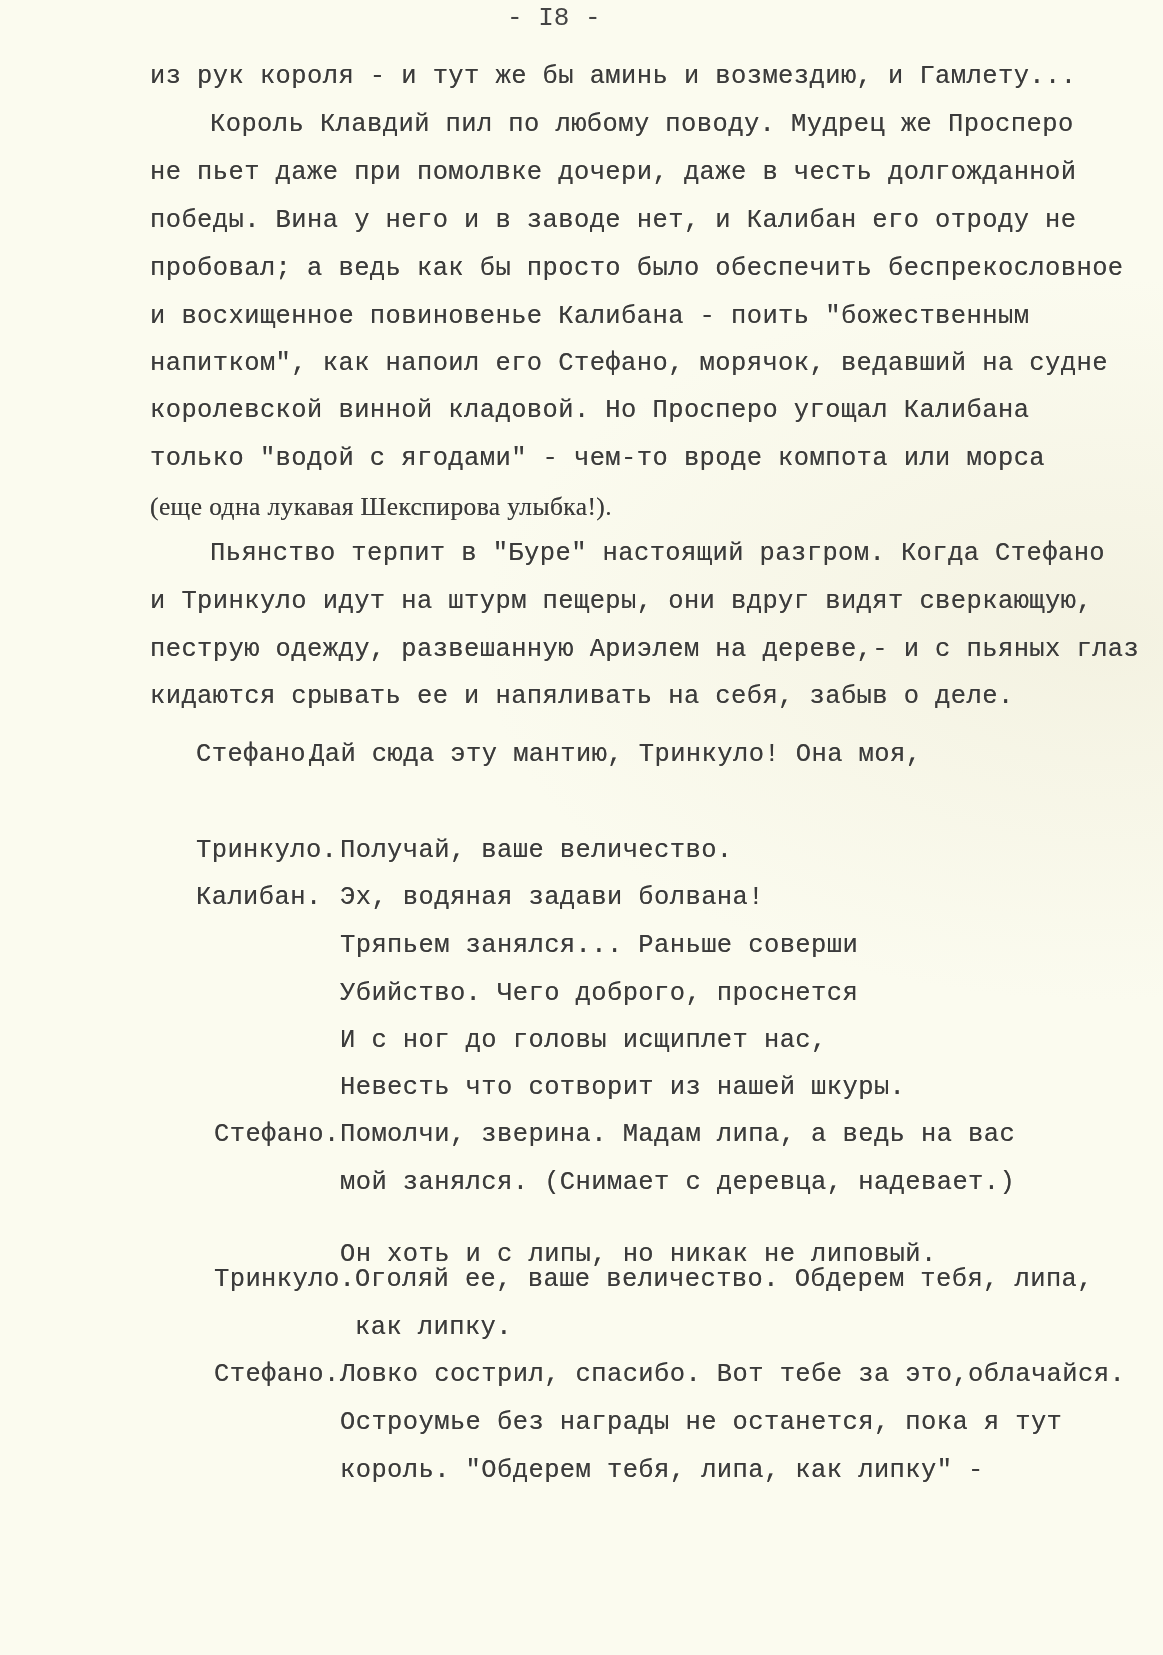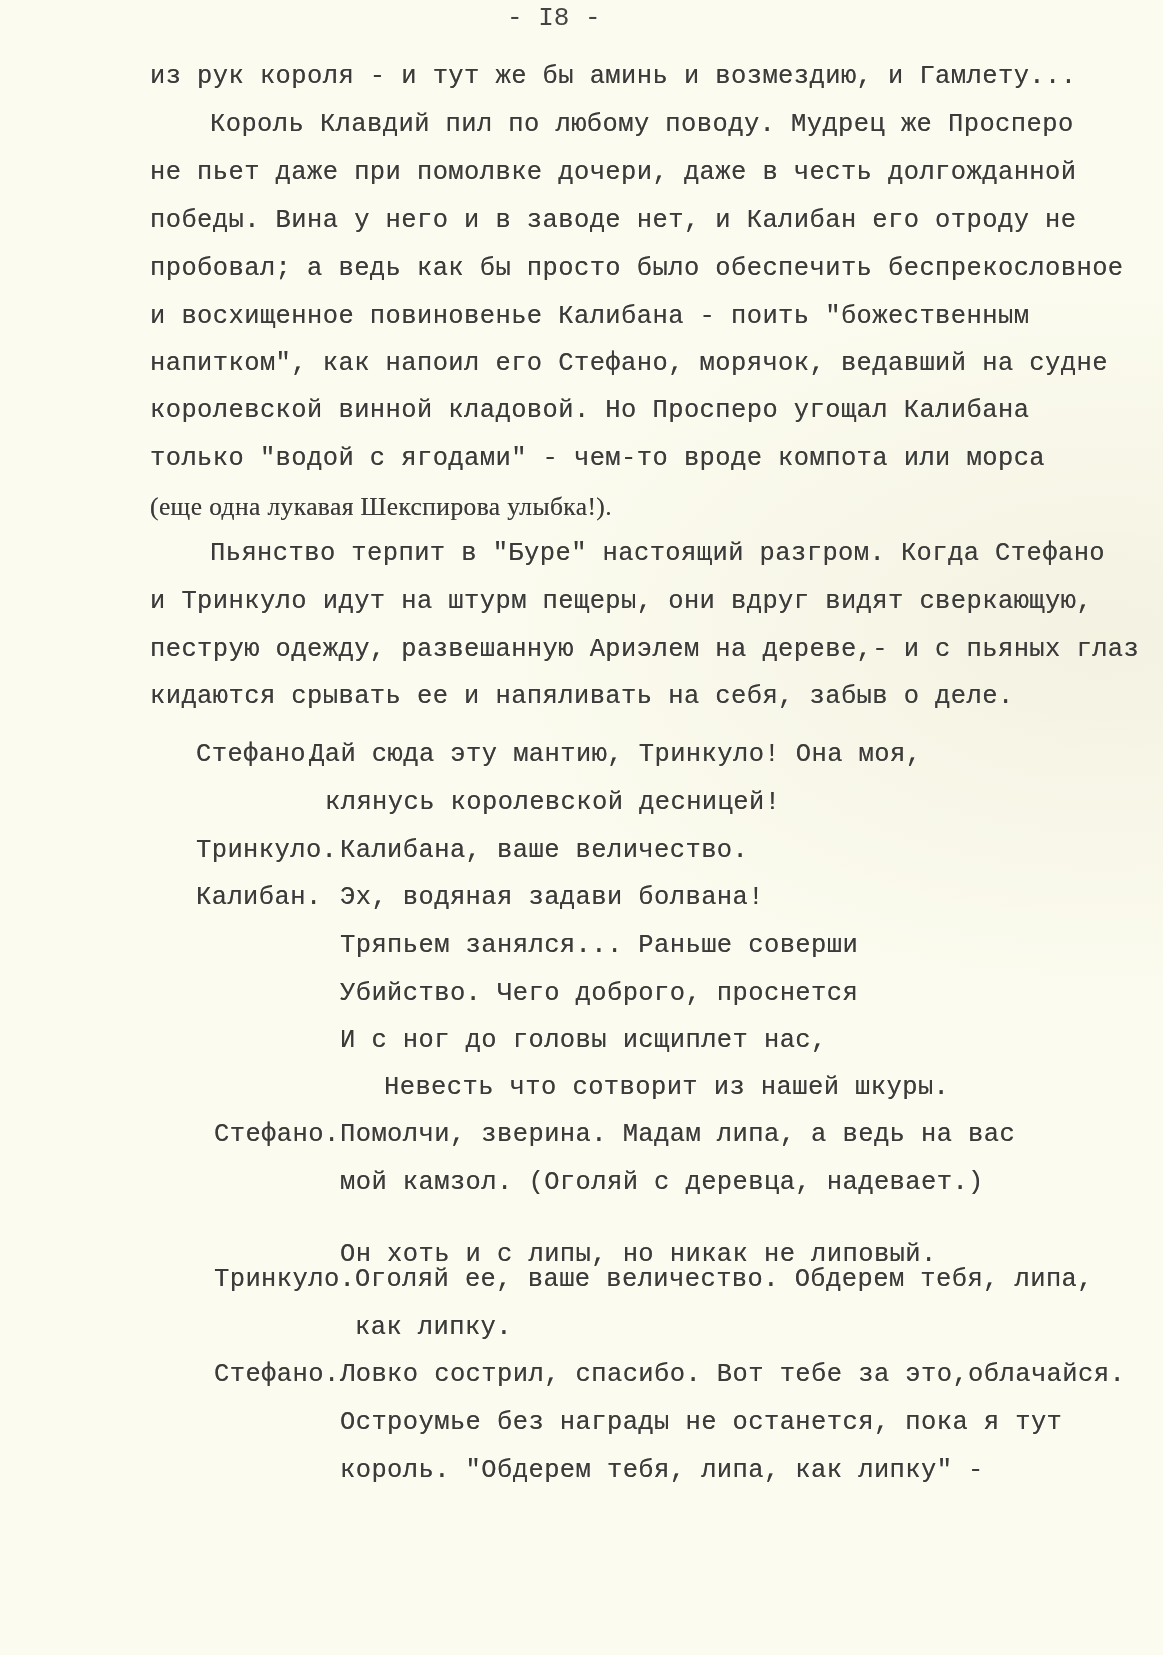--- a/index.html
+++ b/index.html
@@ -61,35 +61,34 @@
   <div class="line" style="left:150px; top:446px;">только "водой с ягодами" - чем-то вроде компота или морса</div>
   <div class="line" style="left:150px; top:494px;font-family:Liberation Serif, serif;">(еще одна лукавая Шекспирова улыбка!).</div>
 
   <div class="line" style="left:210px; top:541px;">Пьянство терпит в "Буре" настоящий разгром. Когда Стефано</div>
   <div class="line" style="left:150px; top:589px;">и Тринкуло идут на штурм пещеры, они вдруг видят сверкающую,</div>
   <div class="line" style="left:150px; top:637px;">пеструю одежду, развешанную Ариэлем на дереве,- и с пьяных глаз</div>
   <div class="line" style="left:150px; top:684px;">кидаются срывать ее и напяливать на себя, забыв о деле.</div>
 
   <div class="line" style="left:196px; top:742px;">Стефано.</div>
   <div class="line" style="left:309px; top:742px;">Дай сюда эту мантию, Тринкуло! Она моя,</div>
-  <div class="line" style="left:325px; top:790px;">клянусь королевской десницей!</div>
 
   <div class="line" style="left:196px; top:838px;">Тринкуло.</div>
-  <div class="line" style="left:340px; top:838px;">Калибана, ваше величество.</div>
+  <div class="line" style="left:340px; top:838px;">Получай, ваше величество.</div>
 
   <div class="line" style="left:196px; top:885px;">Калибан.</div>
   <div class="line" style="left:340px; top:885px;">Эх, водяная задави болвана!</div>
   <div class="line" style="left:340px; top:933px;">Тряпьем занялся... Раньше соверши</div>
   <div class="line" style="left:340px; top:981px;">Убийство. Чего доброго, проснется</div>
   <div class="line" style="left:340px; top:1028px;">И с ног до головы исщиплет нас,</div>
-  <div class="line" style="left:340px; top:1075px;margin-left:44px;">Невесть что сотворит из нашей шкуры.</div>
+  <div class="line" style="left:340px; top:1075px;">Невесть что сотворит из нашей шкуры.</div>
 
   <div class="line" style="left:214px; top:1122px;">Стефано.</div>
   <div class="line" style="left:340px; top:1122px;">Помолчи, зверина. Мадам липа, а ведь на вас</div>
-  <div class="line" style="left:340px; top:1170px;">мой камзол. (Оголяй с деревца, надевает.)</div>
+  <div class="line" style="left:340px; top:1170px;">мой занялся. (Снимает с деревца, надевает.)</div>
   <div class="line" style="left:340px; top:1218px;margin-top:24px;">Он хоть и с липы, но никак не липовый.</div>
 
   <div class="line" style="left:214px; top:1267px;">Тринкуло.</div>
   <div class="line" style="left:355px; top:1267px;">Оголяй ее, ваше величество. Обдерем тебя, липа,</div>
   <div class="line" style="left:355px; top:1315px;">как липку.</div>
 
   <div class="line" style="left:214px; top:1362px;">Стефано.</div>
   <div class="line" style="left:340px; top:1362px;">Ловко сострил, спасибо. Вот тебе за это,облачайся.</div>
   <div class="line" style="left:340px; top:1410px;">Остроумье без награды не останется, пока я тут</div>
   <div class="line" style="left:340px; top:1458px;">король. "Обдерем тебя, липа, как липку" -</div>

